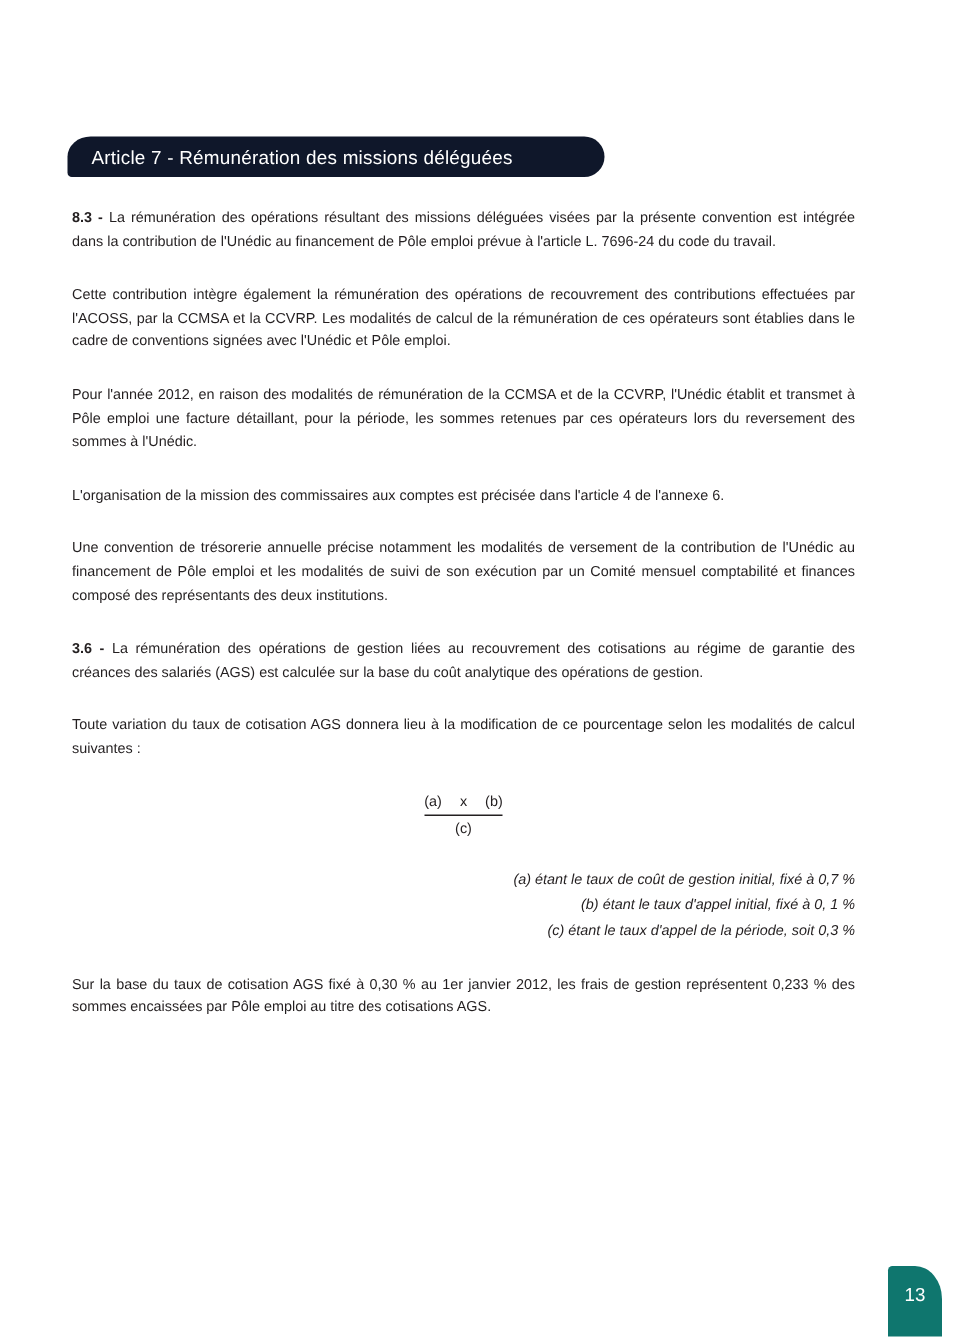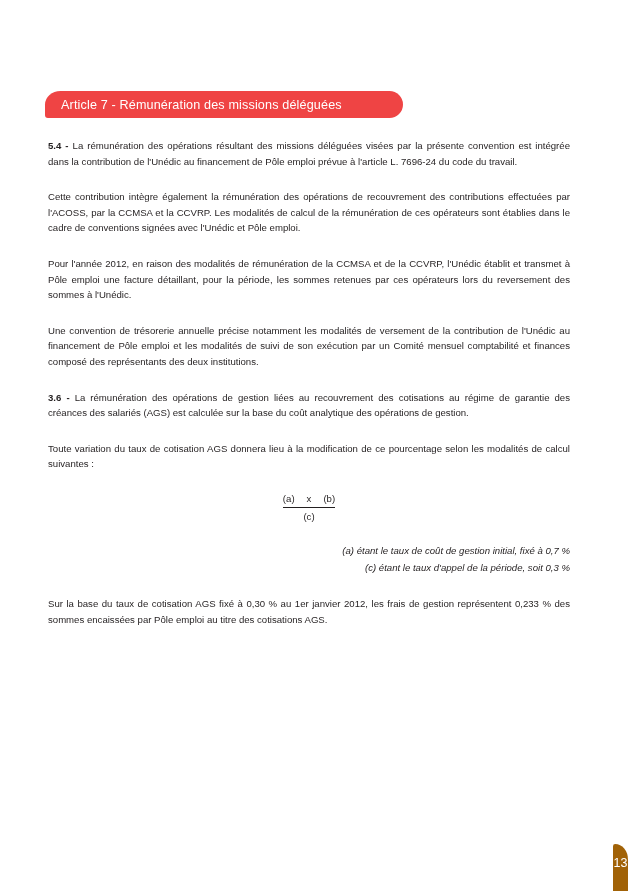--- a/index.html
+++ b/index.html
@@ -21,21 +21,21 @@
     inset: 0;
   }
 
   
   .section-banner {
     position: absolute;
     left: 45px;
     top: 91px;
     width: 358px;
     height: 27px;
-    background: #ef4444;
+    background: #0f172a;
     border-top-left-radius: 16px 14px;
     border-bottom-left-radius: 3px;
     border-top-right-radius: 14px 14px;
     border-bottom-right-radius: 14px 14px;
     display: flex;
     align-items: center;
     box-sizing: border-box;
     padding-left: 16px;
   }
   .section-banner .banner-text {
@@ -107,23 +107,23 @@
     line-height: 17px;
     color: #231f20;
     white-space: nowrap;
   }
 
   
   .page-number-badge {
     position: absolute;
     right: 10px;
     bottom: 0;
-    width: 15px;
+    width: 36px;
     height: 47px;
-    background: #a16207;
+    background: #0f766e;
     border-top-right-radius: 18px 22px;
     border-top-left-radius: 3px;
     display: flex;
     align-items: flex-start;
     justify-content: center;
     padding-top: 13px;
     box-sizing: border-box;
   }
   .page-number-badge .page-num {
     color: #ffffff;
@@ -135,42 +135,44 @@
 <body>
 
 <div class="page">
 
   <div class="section-banner">
     <span class="banner-text">Article 7 - Rémunération des missions déléguées</span>
   </div>
 
   <div class="content">
 
-    <p class="para"><span class="clause-num">5.4 - </span><span>La rémunération des opérations résultant des missions déléguées visées par la présente convention est intégrée dans la contribution de l'Unédic au financement de Pôle emploi prévue à l'article L. 7696-24 du code du travail.</span></p>
+    <p class="para"><span class="clause-num">8.3 - </span><span>La rémunération des opérations résultant des missions déléguées visées par la présente convention est intégrée dans la contribution de l'Unédic au financement de Pôle emploi prévue à l'article L. 7696-24 du code du travail.</span></p>
 
     <p class="para"><span>Cette contribution intègre également la rémunération des opérations de recouvrement des contributions effectuées par l'ACOSS, par la CCMSA et la CCVRP. Les modalités de calcul de la rémunération de ces opérateurs sont établies dans le cadre de conventions signées avec l'Unédic et Pôle emploi.</span></p>
 
     <p class="para"><span>Pour l'année 2012, en raison des modalités de rémunération de la CCMSA et de la CCVRP, l'Unédic établit et transmet à Pôle emploi une facture détaillant, pour la période, les sommes retenues par ces opérateurs lors du reversement des sommes à l'Unédic.</span></p>
 
+    <p class="para"><span>L'organisation de la mission des commissaires aux comptes est précisée dans l'article 4 de l'annexe 6.</span></p>
 
     <p class="para"><span>Une convention de trésorerie annuelle précise notamment les modalités de versement de la contribution de l'Unédic au financement de Pôle emploi et les modalités de suivi de son exécution par un Comité mensuel comptabilité et finances  composé des représentants des deux institutions.</span></p>
 
     <p class="para"><span class="clause-num">3.6 - </span><span>La rémunération des opérations de gestion liées au recouvrement des cotisations au régime de garantie des créances des salariés (AGS) est calculée sur la base du coût analytique des opérations de gestion.</span></p>
 
     <p class="para"><span>Toute variation du taux de cotisation AGS donnera lieu à la modification de ce pourcentage selon les modalités de calcul suivantes :</span></p>
 
     <div class="formula">
       <span class="fraction">
         <span class="numerator"><span>(a)</span><span class="op">x</span><span>(b)</span></span>
         <span class="denominator">(c)</span>
       </span>
     </div>
 
     <div class="definitions">
       <div class="def-line">(a) étant le taux de coût de gestion initial, fixé à 0,7 %</div>
+      <div class="def-line">(b) étant le taux d'appel initial, fixé à 0, 1 %</div>
       <div class="def-line">(c) étant le taux d'appel de la période, soit  0,3 %</div>
     </div>
 
     <p class="para"><span>Sur la base du taux de cotisation AGS fixé à 0,30 % au 1er janvier 2012, les frais de gestion représentent 0,233 % des sommes encaissées par Pôle emploi au titre des cotisations AGS.</span></p>
 
 
   </div>
 
   <div class="page-number-badge">
     <span class="page-num">13</span>

